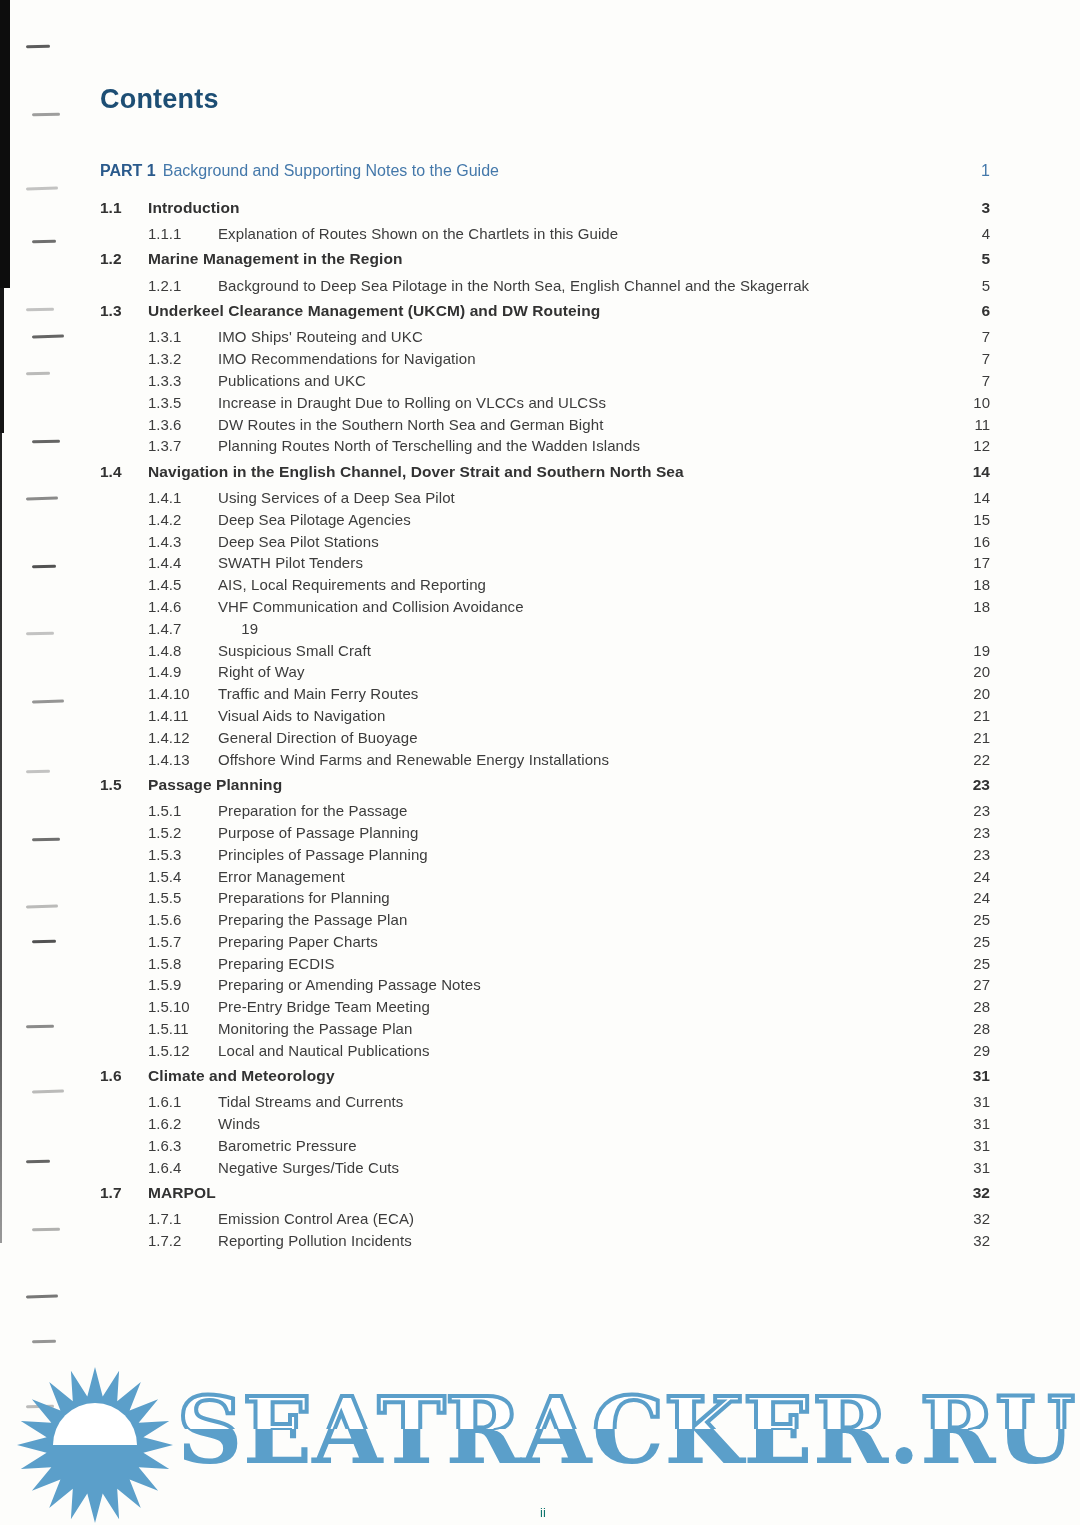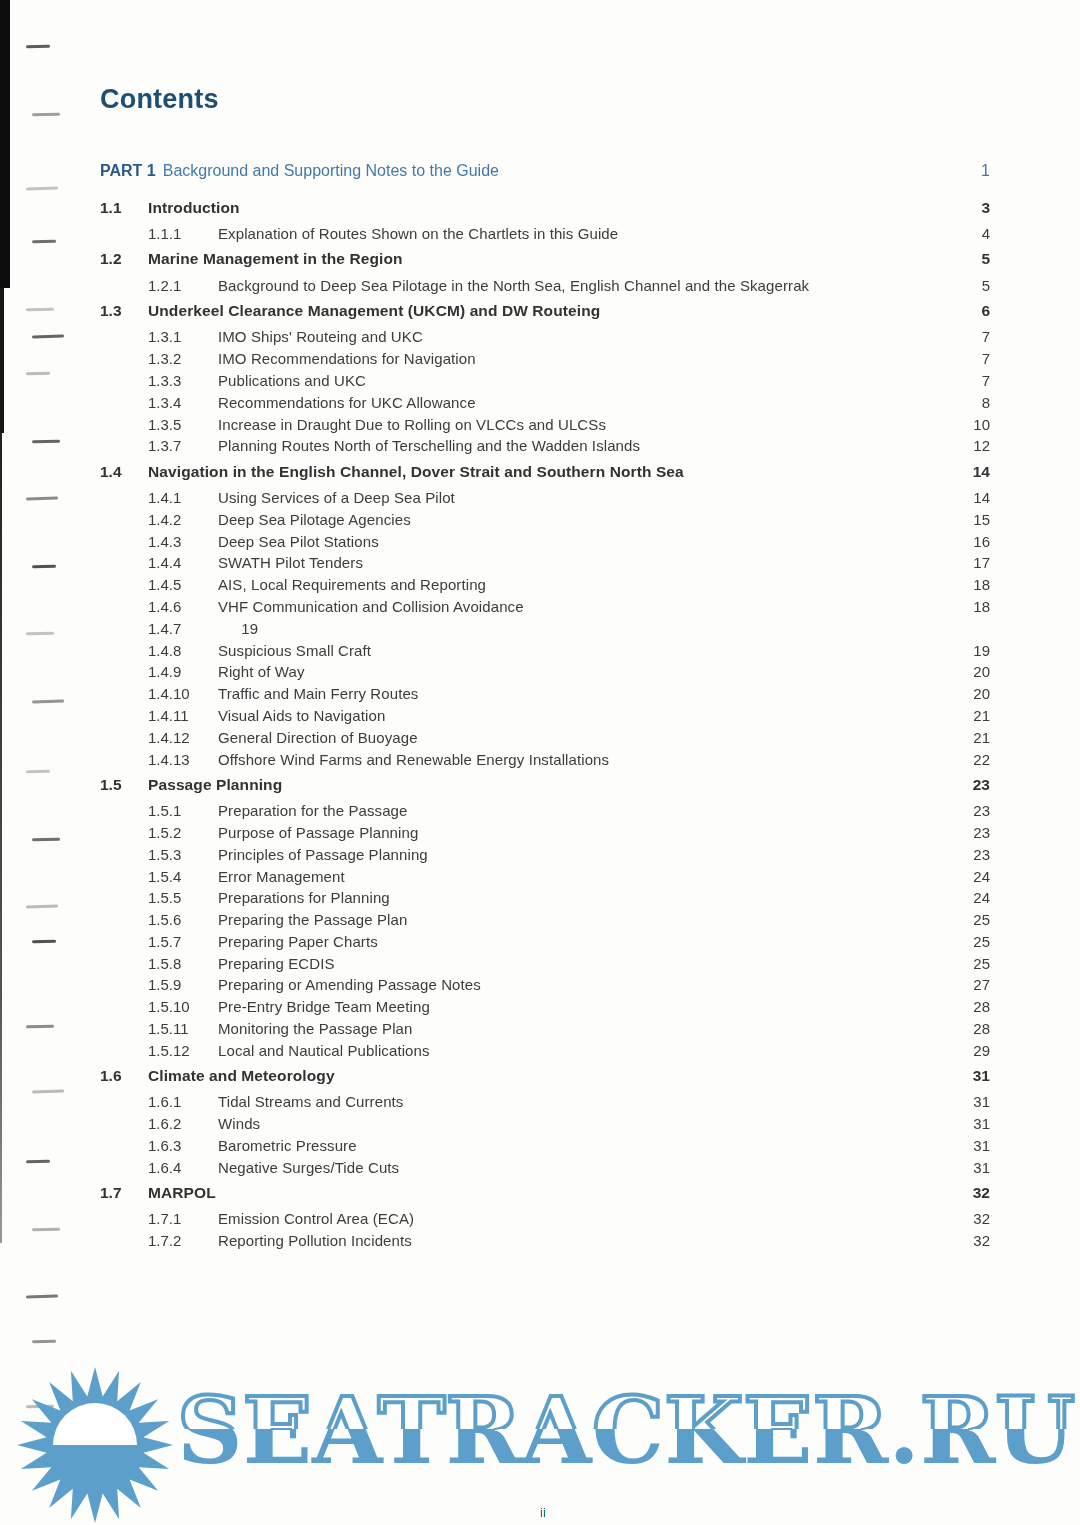--- a/index.html
+++ b/index.html
@@ -116,28 +116,28 @@
           <span class="num">1.3.2</span>
           <span class="title">IMO Recommendations for Navigation</span>
           <span class="pg">7</span>
         </div>
         <div class="row sub">
           <span class="num">1.3.3</span>
           <span class="title">Publications and UKC</span>
           <span class="pg">7</span>
         </div>
         <div class="row sub">
-          <span class="num">1.3.4</span>
-          <span class="title">Recommendations for UKC Allowance</span>
-          <span class="pg">8</span>
-        </div>
-        <div class="row sub">
           <span class="num">1.3.5</span>
           <span class="title">Increase in Draught Due to Rolling on VLCCs and ULCSs</span>
           <span class="pg">10</span>
+        </div>
+        <div class="row sub">
+          <span class="num">1.3.6</span>
+          <span class="title">DW Routes in the Southern North Sea and German Bight</span>
+          <span class="pg">11</span>
         </div>
         <div class="row sub">
           <span class="num">1.3.7</span>
           <span class="title">Planning Routes North of Terschelling and the Wadden Islands</span>
           <span class="pg">12</span>
         </div>
         <div class="row section">
           <span class="num">1.4</span>
           <span class="title">Navigation in the English Channel, Dover Strait and Southern North Sea</span>
           <span class="pg">14</span>

